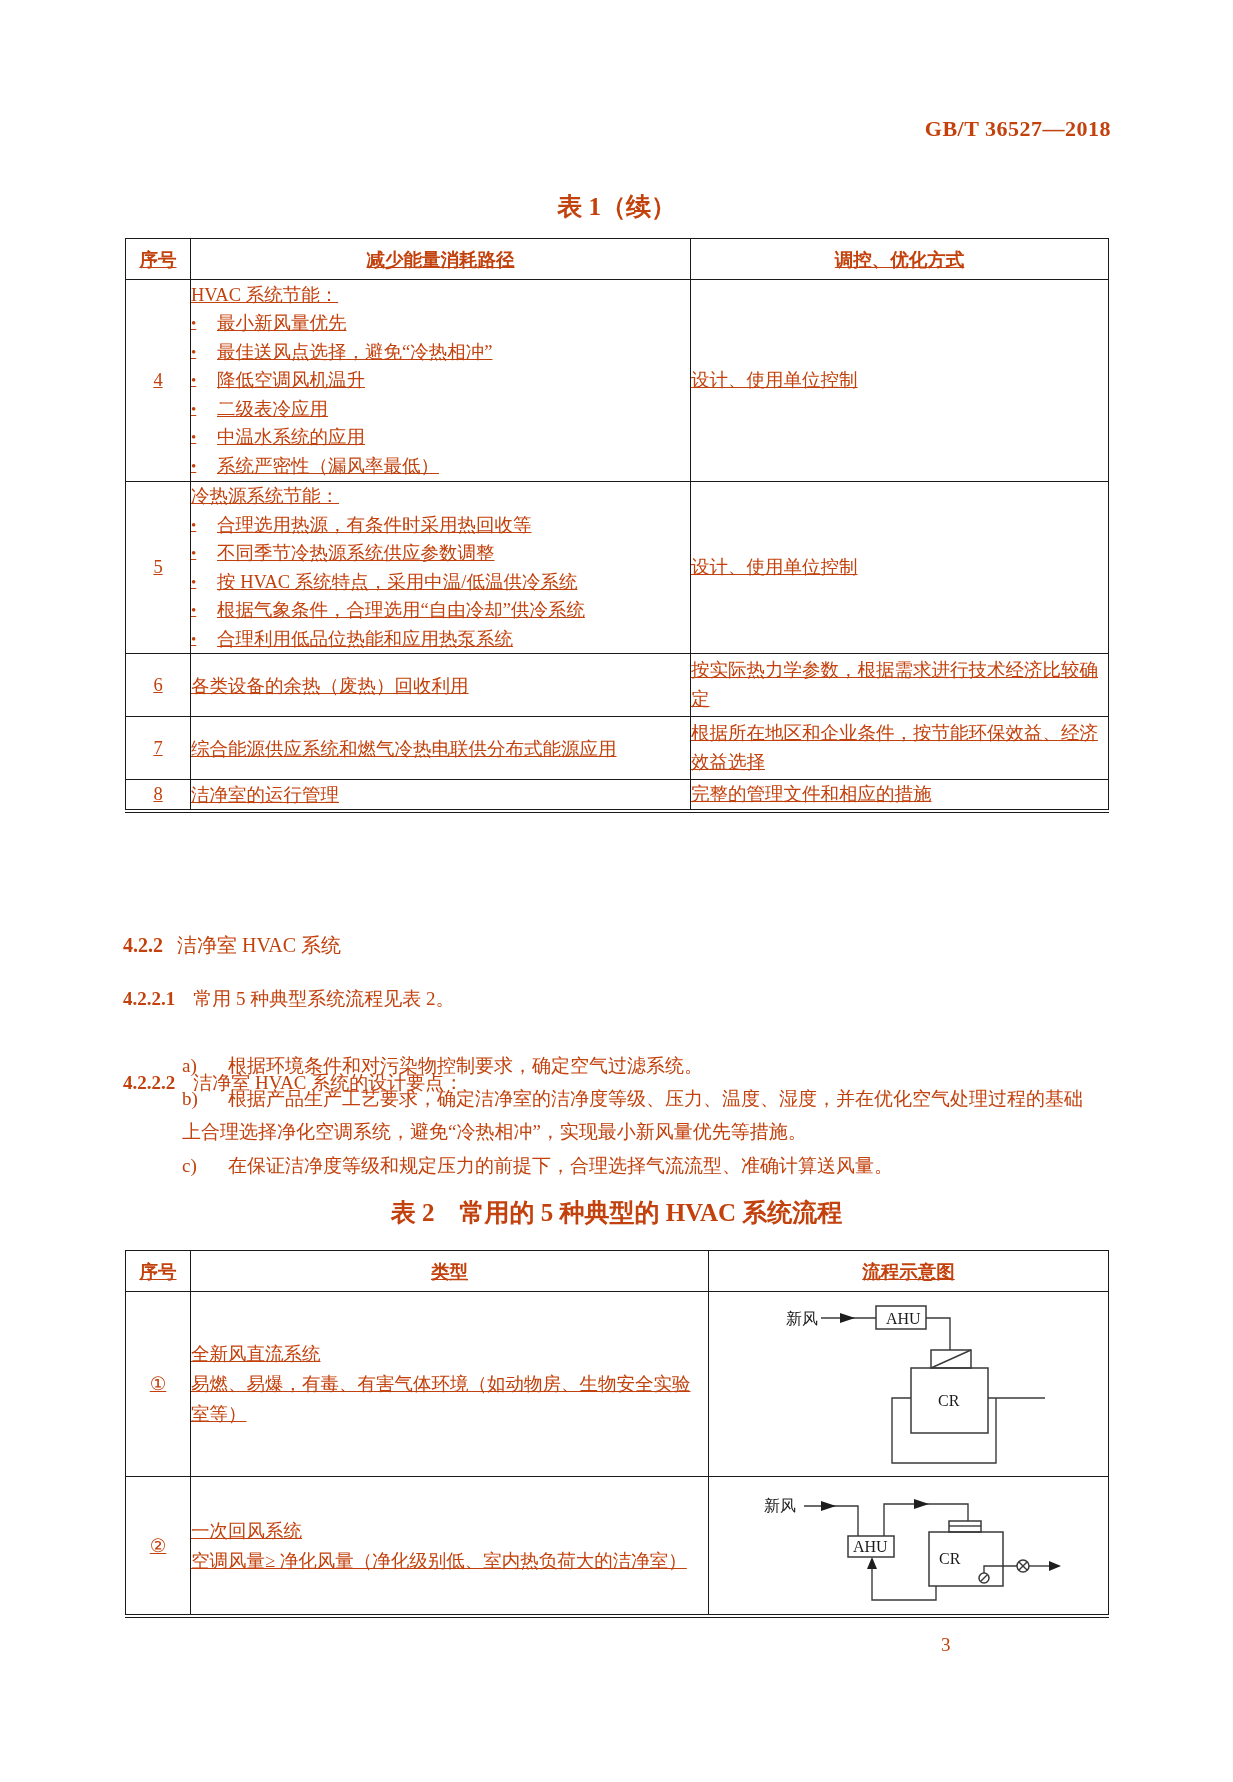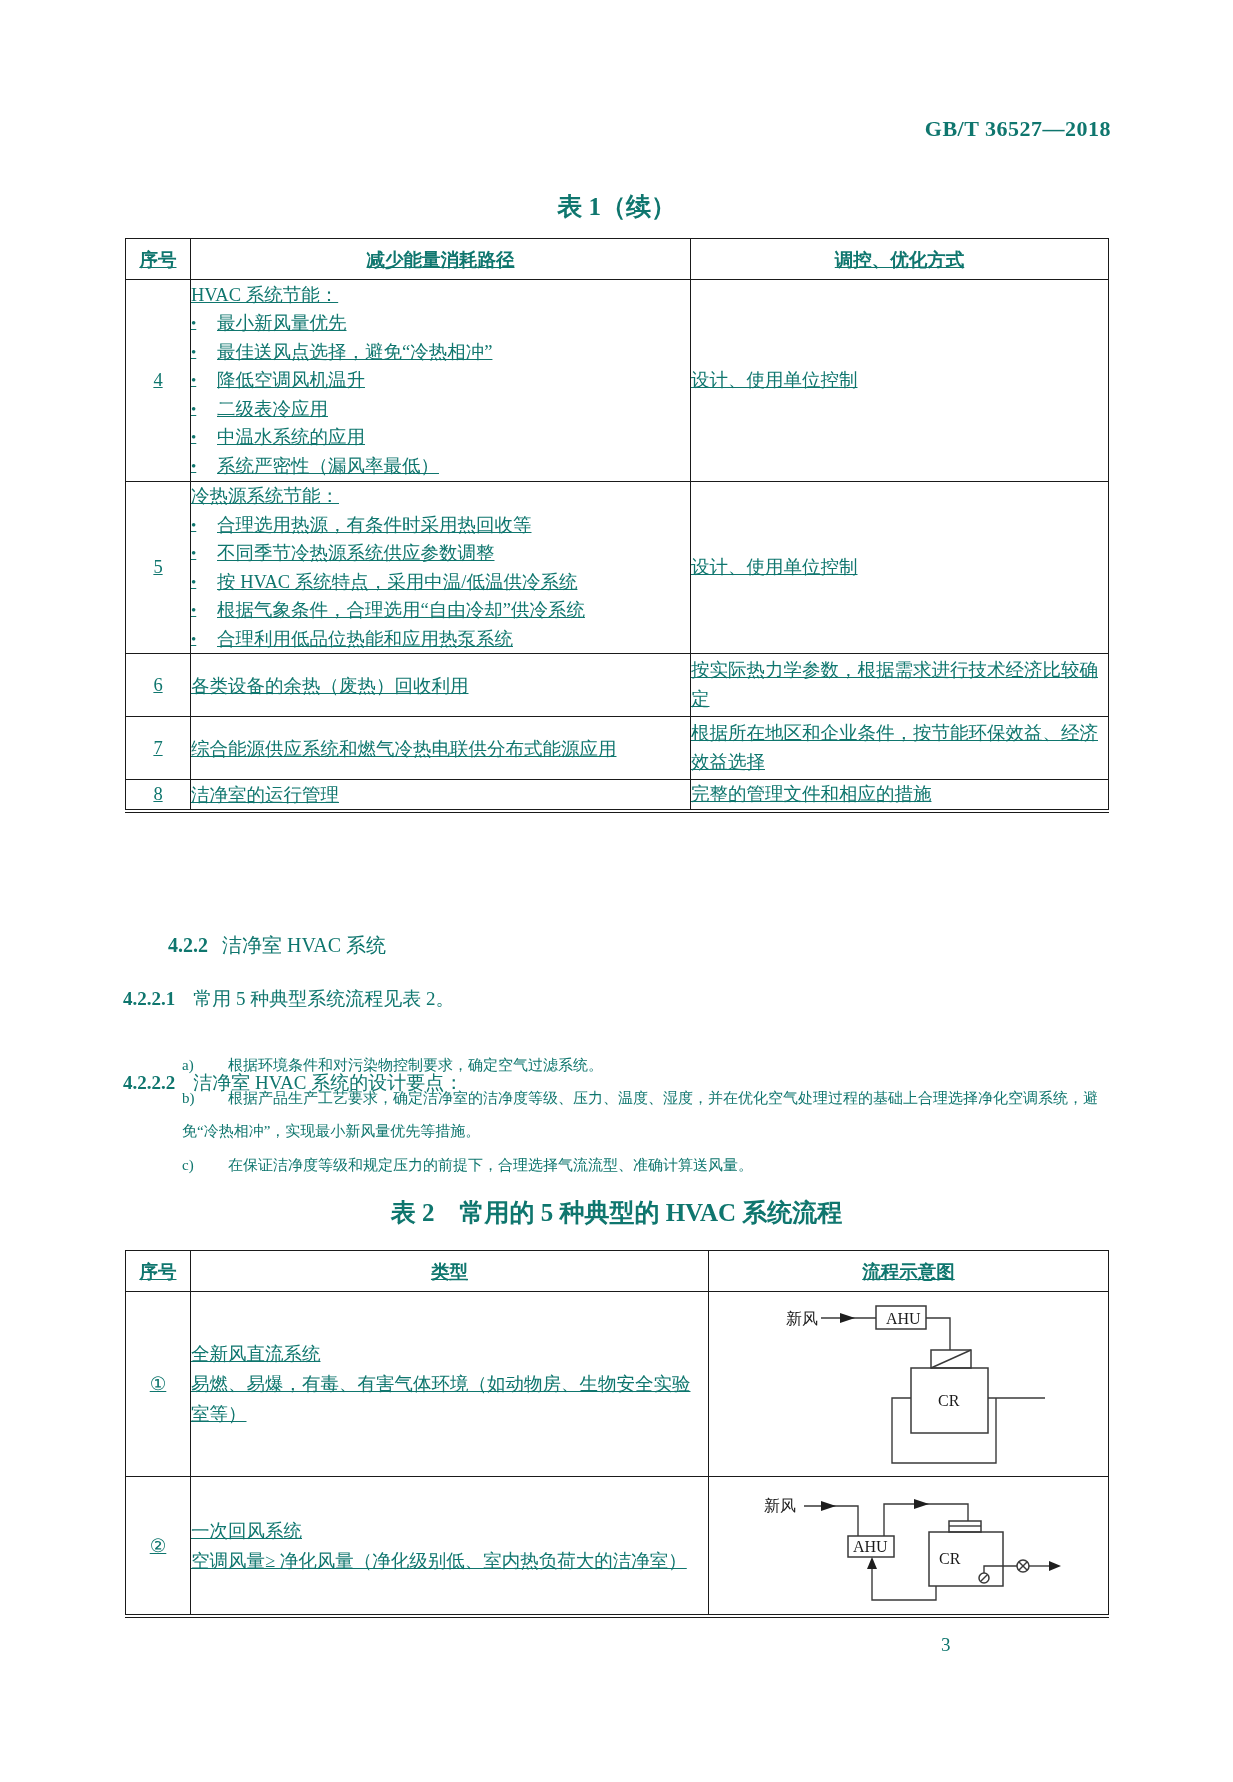--- a/index.html
+++ b/index.html
@@ -1,18 +1,18 @@
 <!DOCTYPE html>
 <html><head>
 <meta charset="utf-8">
 <style>
   html,body{margin:0;padding:0;background:#e8e8e8;}
   .page{
     position:relative;width:1233px;height:1782px;margin:0 auto;background:#ffffff;
-    font-family:"Liberation Serif","DejaVu Serif",serif;color:#0f766e;
+    font-family:"Liberation Serif","DejaVu Serif",serif;color:#c2410c;
     overflow:hidden;
   }
   .hdr{position:absolute;top:116px;right:122px;font-weight:bold;font-size:22px;letter-spacing:.5px;}
   .tcap{position:absolute;left:0;width:100%;text-align:center;font-weight:bold;font-size:25px;}
   .cap1{top:190px;}
   .cap2{top:1196px;}
 
   table.gbt{position:absolute;left:125px;width:983px;border-collapse:collapse;table-layout:fixed;
     font-size:18.5px;border:1.8px solid #1a1a1a;border-bottom:4.5px double #1a1a1a;}
   .t1{top:238px;}
@@ -24,25 +24,25 @@
   .c-ctrl{padding:6px 14px 6px 16px;line-height:29px;}
   .cellline{line-height:28.5px;}
   .brow{display:flex;line-height:28.5px;}
   .blt{width:26px;flex:0 0 26px;font-size:15px;}
   .fnote td{padding:9px 16px 12px 26px;font-size:17.5px;line-height:30px;border-top:1.4px solid #1a1a1a;}
   .fnote sup{font-size:11.5px;margin-right:7px;}
 
   .sec{position:absolute;left:123px;font-size:19px;line-height:30px;}
   .sec .num{font-weight:bold;margin-right:18px;}
   .h422{top:930px;font-size:20px;}
-  .h422 .num{margin-right:14px;margin-left:45px;}
+  .h422 .num{margin-right:14px;}
   .h422 .ttl{font-weight:normal;}
   .s4221{top:984px;}
   .s4222{top:1024px;margin-top:44px;}
-  .li{position:absolute;left:182px;font-size:15px;line-height:33px;width:918px;}
+  .li{position:absolute;left:182px;font-size:19px;line-height:33px;width:918px;}
   .li .mk{display:inline-block;width:46px;}
   .lia{top:1049px;}
   .lib{top:1082px;}
   .lic{top:1149px;}
   .lib .txt{display:inline;}
 
   .t2type{padding:6px 12px 6px 36px;line-height:30px;}
   .t2diag{position:relative;}
   .t2diag svg{display:block;}
   svg .ln{stroke:#3a3a3a;stroke-width:1.4;fill:none;}

